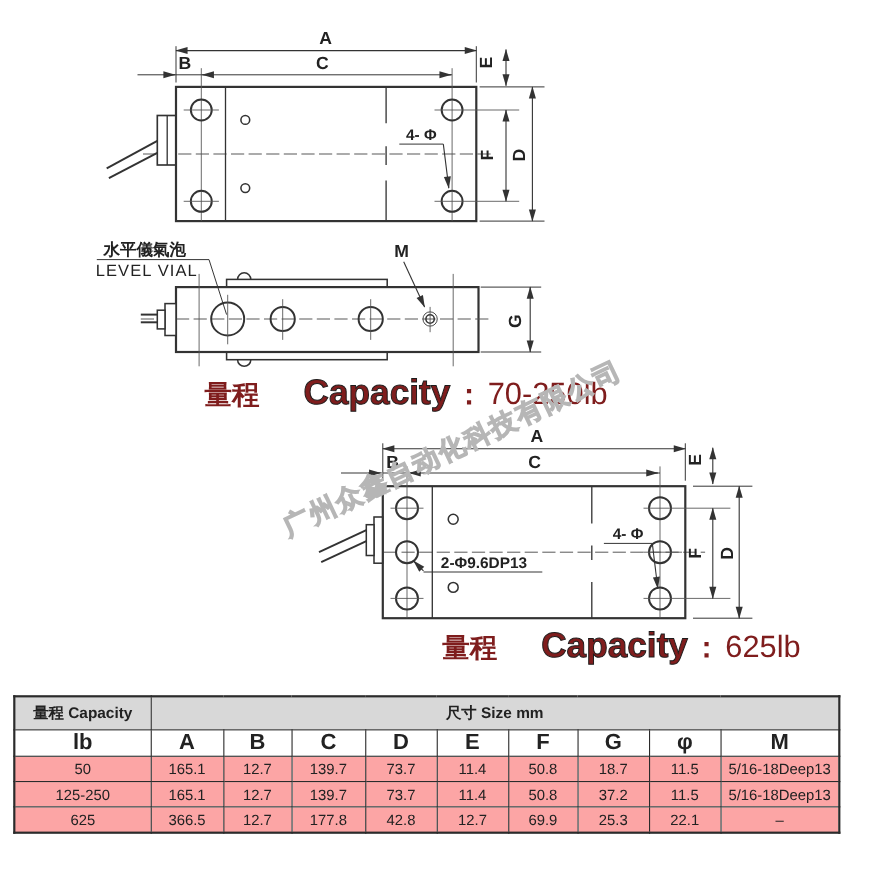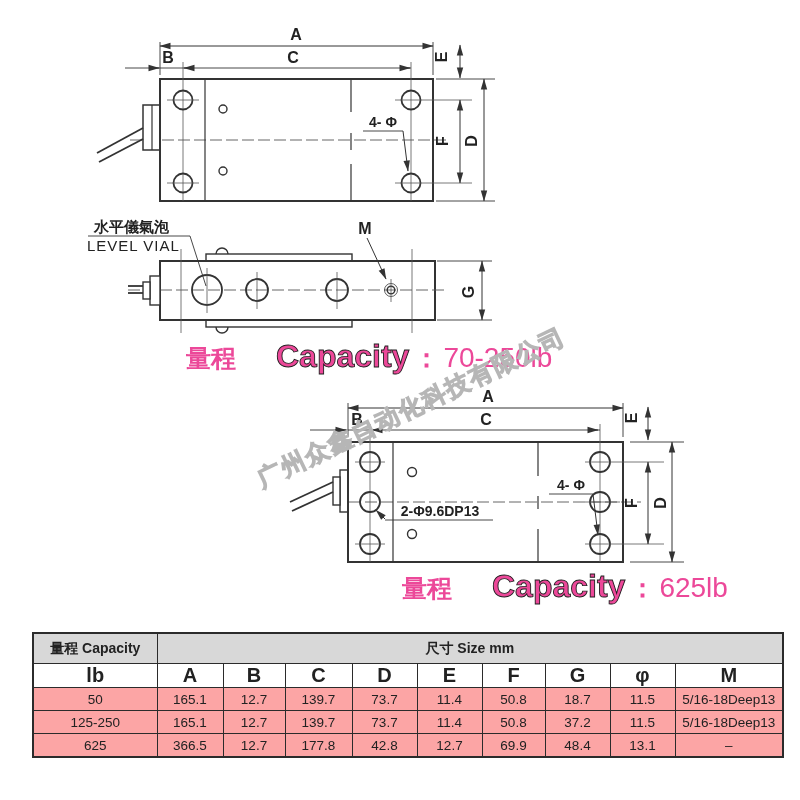--- a/index.html
+++ b/index.html
@@ -1,30 +1,30 @@
 <!DOCTYPE html>
 <html><head>
 <meta charset="utf-8">
 <style>
   html,body{margin:0;padding:0;background:#ffffff;}
   #page{position:relative;width:800px;height:800px;background:#fff;overflow:hidden;
         font-family:"Liberation Sans",sans-serif;color:#222;}
   svg text{font-family:"Liberation Sans",sans-serif;fill:#222;}
   .dimletter{font-size:16px;font-weight:bold;}
   .smalllabel{font-size:14px;font-weight:bold;}
-  .caption{position:absolute;display:flex;align-items:baseline;white-space:nowrap;color:#ec4899;}
+  .caption{position:absolute;display:flex;align-items:baseline;white-space:nowrap;color:#7f1d1d;}
   .caption .cn{font-size:25px;font-weight:bold;margin-right:8px;}
   .caption .en{font-size:32px;font-weight:bold;margin-left:32px;-webkit-text-stroke:0.9px #1c1c1c;}
   .caption .colon{font-size:26px;font-weight:bold;margin:0 4px;}
   .caption .val{font-size:28px;font-weight:normal;}
   #watermark{position:absolute;left:252px;top:466px;transform-origin:0 0;
      transform:rotate(-25.5deg);font-size:24px;font-weight:bold;letter-spacing:2px;
      color:#c3c3c3;-webkit-text-fill-color:rgba(255,255,255,0.12);
      -webkit-text-stroke:1.1px #b6b6b6;white-space:nowrap;z-index:3;}
-  #size-table{position:absolute;left:32px;top:632px;width:750px;border-collapse:collapse;
+  #size-table{position:absolute;left:12px;top:632px;width:750px;border-collapse:collapse;
      table-layout:fixed;border:2px solid #2b2b2b;font-size:13.5px;}
   #size-table th,#size-table td{border:1px solid #2b2b2b;text-align:center;padding:0;
      overflow:hidden;white-space:nowrap;}
   #size-table .hdr{background:#d8d8d8;font-weight:bold;font-size:14px;height:29px;}
   #size-table .unit{font-weight:bold;font-size:20px;height:23px;background:#fff;}
   #size-table td{height:22px;font-weight:normal;background:#fca5a5;}
 </style>
 </head>
 <body>
 
@@ -271,20 +271,20 @@
       <td>5/16-18Deep13</td>
     </tr>
     <tr>
       <td>625</td>
       <td>366.5</td>
       <td>12.7</td>
       <td>177.8</td>
       <td>42.8</td>
       <td>12.7</td>
       <td>69.9</td>
-      <td>48.4</td>
-      <td>13.1</td>
+      <td>25.3</td>
+      <td>22.1</td>
       <td>–</td>
     </tr>
   </tbody>
     </table>
 
 </div>
 
 </body></html>

